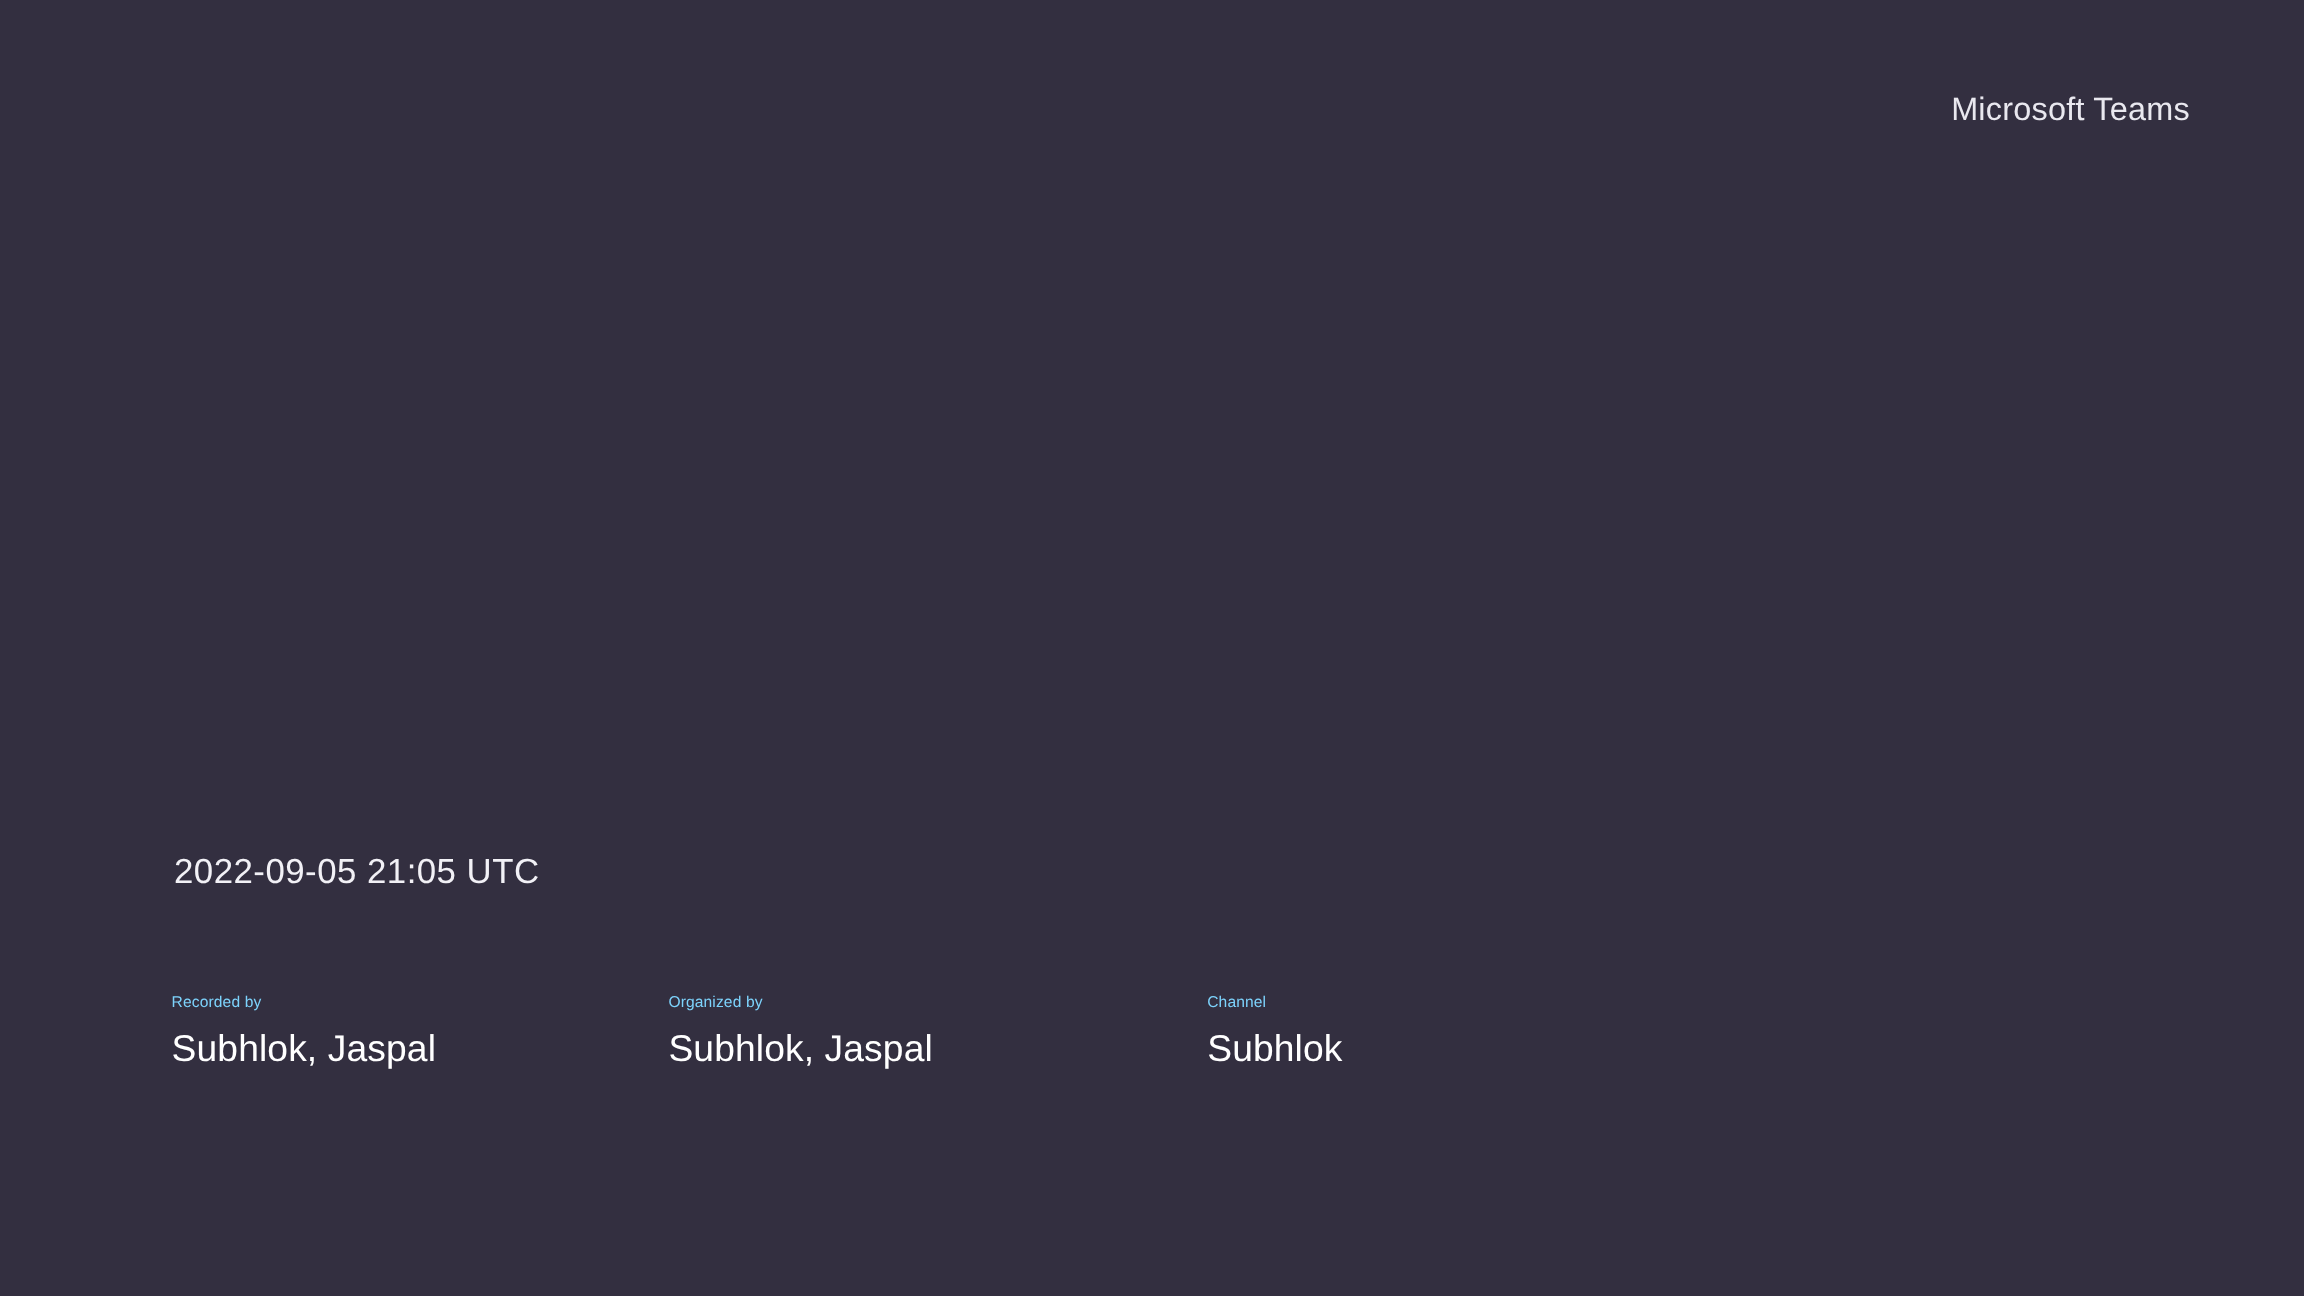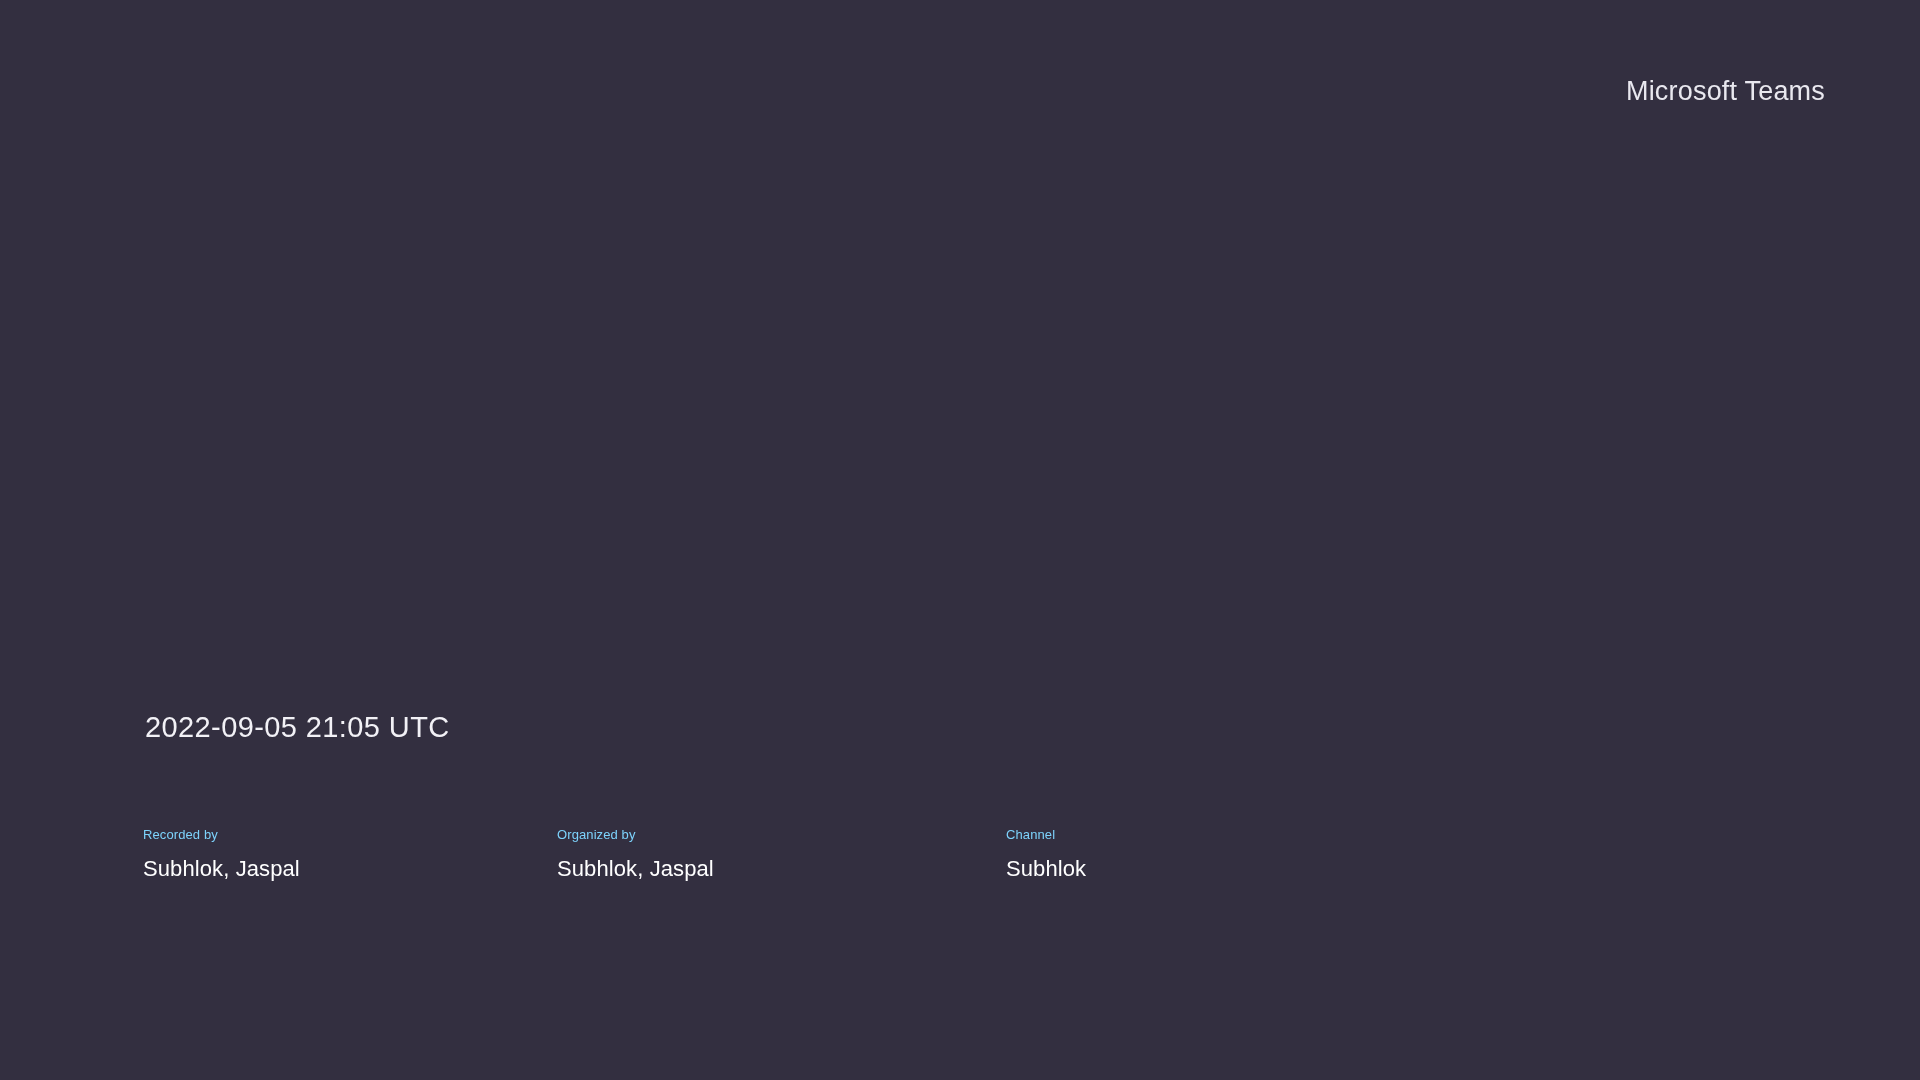--- a/index.html
+++ b/index.html
@@ -82,21 +82,21 @@
   .meta-label {
     font-size: 13px;
     font-weight: 400;
     letter-spacing: 0.1px;
     color: #7dd3fc;
     line-height: 1;
     white-space: nowrap;
     margin-bottom: 17px;
   }
   .meta-value {
-    font-size: 22px;
+    font-size: 31px;
     font-weight: 400;
     letter-spacing: 0.1px;
     color: #ffffff;
     line-height: 1;
     white-space: nowrap;
   }
 </style>
 </head>
 <body>
 

